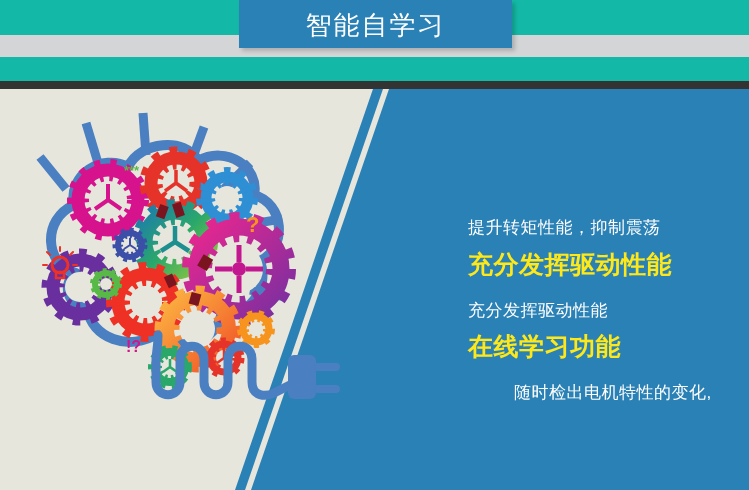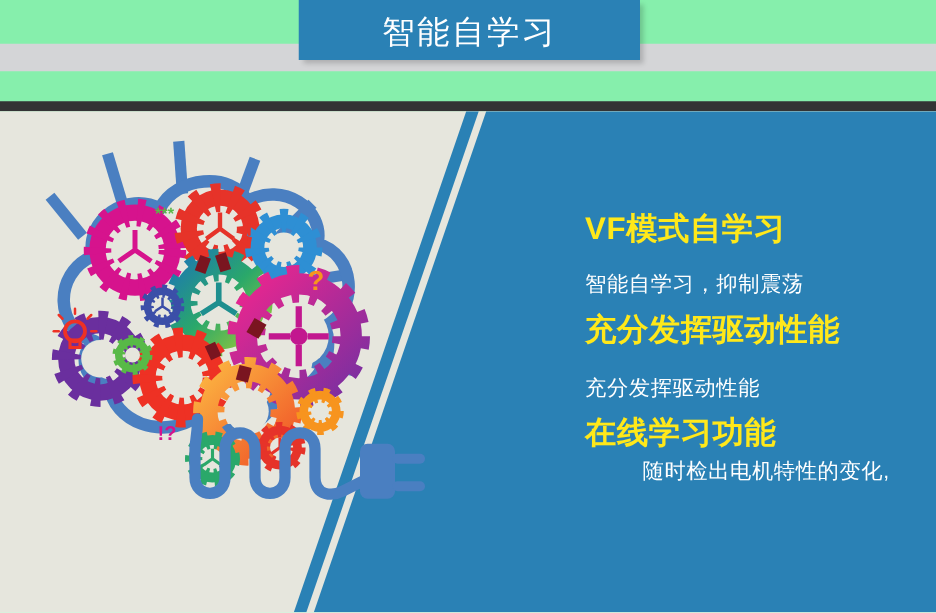--- a/index.html
+++ b/index.html
@@ -3,21 +3,21 @@
 <meta charset="utf-8">
 <style>
   html,body{margin:0;padding:0;}
   body{
     width:749px;height:490px;
     background:#ffffff;
     font-family:"Liberation Sans","DejaVu Sans",sans-serif;
     overflow:hidden;
     position:relative;
   }
-  #stage{position:absolute;left:0;top:0;width:749px;height:490px;overflow:hidden;background:#86efac;}
+  #stage{position:absolute;left:0;top:0;width:749px;height:490px;overflow:hidden;background:#14b8a6;}
 
   
   .grayband{position:absolute;left:0;top:35px;width:749px;height:22px;background:#d4d5d7;}
   .darkband{position:absolute;left:0;top:81px;width:749px;height:8px;background:#333334;}
 
   .titlebox{
     position:absolute;left:239px;top:0;width:273px;height:48px;
     background:#2a81b5;
     box-shadow:3px 3px 4px rgba(0,0,0,0.18);
     display:flex;align-items:center;justify-content:center;
@@ -41,21 +41,21 @@
   }
   .tline{position:absolute;left:0;white-space:nowrap;line-height:1;}
   .h-y{color:#ffe81a;font-size:25px;font-weight:700;letter-spacing:.5px;}
   .b-w{color:#ffffff;font-size:17px;letter-spacing:.5px;}
 
   .l1{top:82px;}
   .l2{top:130px;}
   .l3{top:163px;}
   .l4{top:213px;}
   .l5{top:245px;}
-  .l6{top:279px;padding-left:46px;}
+  .l6{top:295px;padding-left:46px;}
   .l7{top:334px;}
 
   
   .brainart{position:absolute;left:18px;top:8px;width:330px;height:330px;z-index:3;}
   svg{display:block;overflow:visible;}
 </style>
 </head>
 <body>
 
 <div id="stage">
@@ -247,22 +247,21 @@
         </g>
         <g fill="#4a7fc1">
           <rect x="270" y="258" width="28" height="44" rx="6"></rect>
           <rect x="296" y="266" width="26" height="8" rx="4"></rect>
           <rect x="296" y="288" width="26" height="8" rx="4"></rect>
         </g>
       </svg>
     </div>
 
     <div class="textcol">
-      <div class="tline h-y l1">VF模式自学习</div>
-      <div class="tline b-w l2">智能自学习，抑制震荡</div>
+      <div class="tline b-w l2">提升转矩性能，抑制震荡</div>
       <div class="tline h-y l3">充分发挥驱动性能</div>
       <div class="tline h-y l5">在线学习功能</div>
       <div class="tline b-w l4">充分发挥驱动性能</div>
       <div class="tline b-w l6">随时检出电机特性的变化,</div>
     </div>
 
   </div>
 </div>
 
 </body></html>

